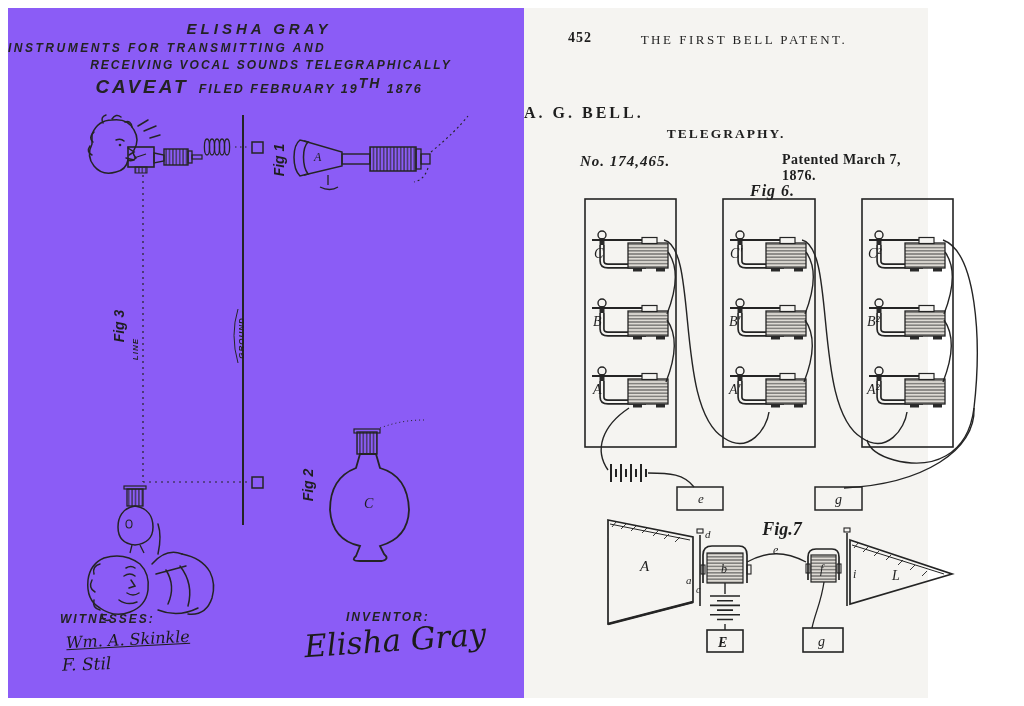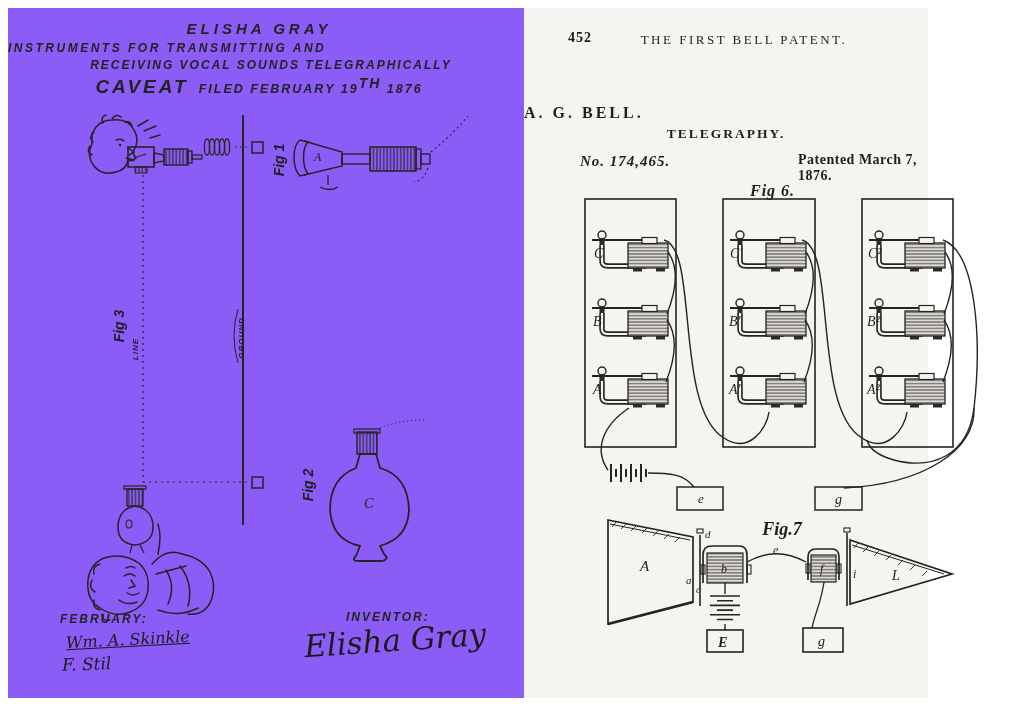--- a/index.html
+++ b/index.html
@@ -16,21 +16,21 @@
   .g-line3{top:50px;left:0;right:22px;text-align:center;font-size:12px;letter-spacing:2px;margin-left:24px;}
   .g-line4{top:67px;left:0;right:22px;text-align:center;font-size:12.5px;letter-spacing:2px;}
   .g-line4 .caveat{font-size:19px;letter-spacing:3px;margin-right:10px;}
   .g-line4 .sup{font-size:14px;vertical-align:super;}
   
   .r-pageno{top:22px;left:44px;font-size:14px;font-weight:700;letter-spacing:1px;}
   .r-runhead{top:24px;left:0;right:0;text-align:center;font-size:13px;letter-spacing:2.5px;margin-left:36px;}
   .r-bell{top:96px;left:0;right:0;text-align:left;font-size:16px;font-weight:700;letter-spacing:3px;}
   .r-telegraphy{top:118px;left:0;right:0;text-align:center;font-size:13.5px;font-weight:700;letter-spacing:2px;font-family:Liberation Serif, serif;}
   .r-patno{top:145px;left:56px;font-size:15px;font-weight:700;letter-spacing:1px;font-style:italic;}
-  .r-patdate{top:144px;left:258px;font-size:14px;font-weight:700;letter-spacing:0.5px;margin-left:16px;}
+  .r-patdate{top:144px;left:258px;font-size:14px;font-weight:700;letter-spacing:0.5px;}
   .r-fig6{top:174px;left:226px;font-size:16px;font-style:italic;font-weight:700;letter-spacing:1px;}
   
   .script{font-family:"DejaVu Serif",serif;font-style:italic;color:#1b1b1b;}
   .w-head{top:604px;left:52px;font-size:12px;letter-spacing:2px;}
   .w-sig1{top:622px;left:58px;font-size:16px;transform:rotate(-3deg);text-decoration:underline;}
   .w-sig2{top:646px;left:54px;font-size:17px;transform:rotate(-2deg);}
   .i-head{top:602px;left:338px;font-size:12px;letter-spacing:2px;}
   .i-sig{top:614px;left:296px;font-size:31px;transform:rotate(-4deg);}
   svg{position:absolute;top:0;left:0;}
   svg .ink{stroke:#242424;fill:none;}
@@ -133,21 +133,21 @@
       <g>
         <rect x="349" y="424" width="20" height="22" fill="url(#hv)" stroke="#242424" stroke-width="1.4"></rect>
         <rect class="ink" x="346" y="421" width="26" height="4" stroke-width="1.2"></rect>
         <path class="ink" d="M372,420 C388,414 402,412 416,412" stroke-width="1" stroke-dasharray="1,3"></path>
         <path class="ink" d="M352,446 L348,460 Q322,470 322,502 Q324,532 352,538 L348,548 Q342,553 352,553 L374,553 Q382,551 376,546 L372,538 Q400,530 401,502 Q400,468 372,460 L368,446 z" stroke-width="1.8"></path>
       </g>
       <text class="t-it" x="356" y="500" font-size="14">C</text>
       <text class="t-hand" x="305" y="477" font-size="14" text-anchor="middle" transform="rotate(-90 305,477)">Fig 2</text>
     </svg>
 
-    <div class="abs hand w-head">FEBRUARY:</div>
+    <div class="abs hand w-head">WITNESSES:</div>
     <div class="abs script w-sig1">Wm. A. Skinkle</div>
     <div class="abs script w-sig2">F. Stil</div>
     <div class="abs hand i-head">INVENTOR:</div>
     <div class="abs script i-sig">Elisha Gray</div>
   </div>
 
   <div class="page page-right">
 
     <div class="abs r-pageno">452</div>
     <div class="abs r-runhead">THE FIRST BELL PATENT.</div>

